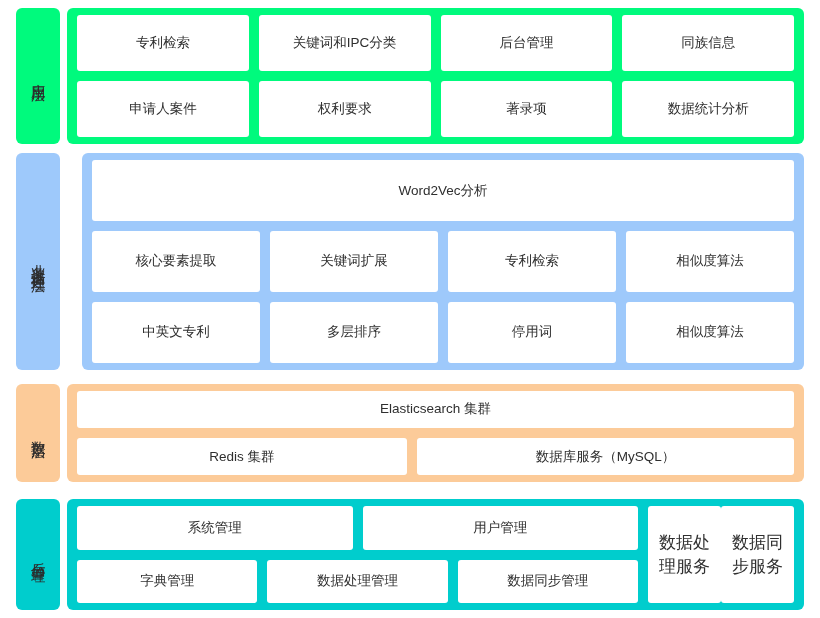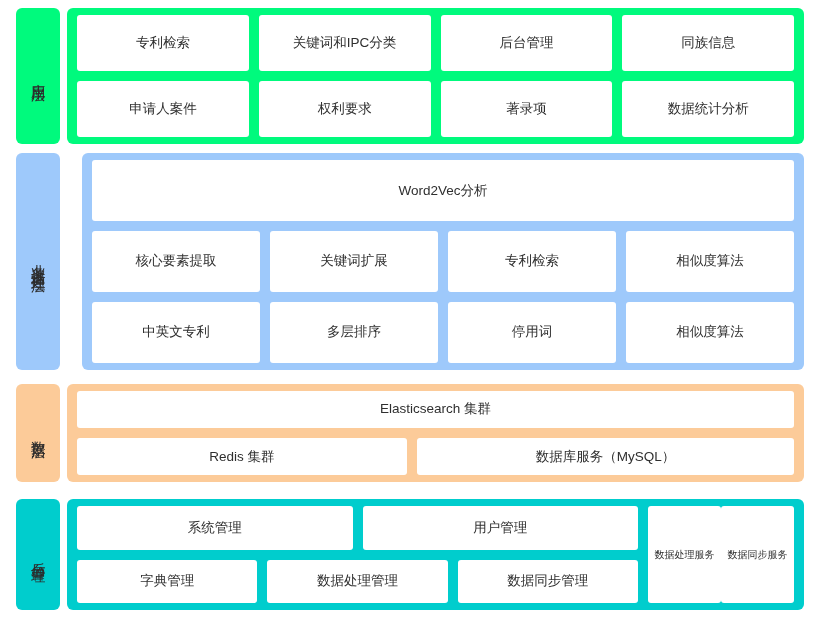--- a/index.html
+++ b/index.html
@@ -121,21 +121,21 @@
     margin-left: 10px;
   }
   .admin-tall {
     background: #ffffff;
     border-radius: 3px;
     width: 73px;
     display: flex;
     align-items: center;
     justify-content: center;
     text-align: center;
-    font-size: 10px;
+    font-size: 17px;
     font-weight: 500;
     color: #2f2f2f;
     line-height: 1.4;
     box-sizing: border-box;
     padding: 2px 3px;
   }
   .admin-tall + .admin-tall { margin-left: 0; }
 </style>
 </head>
 <body>

